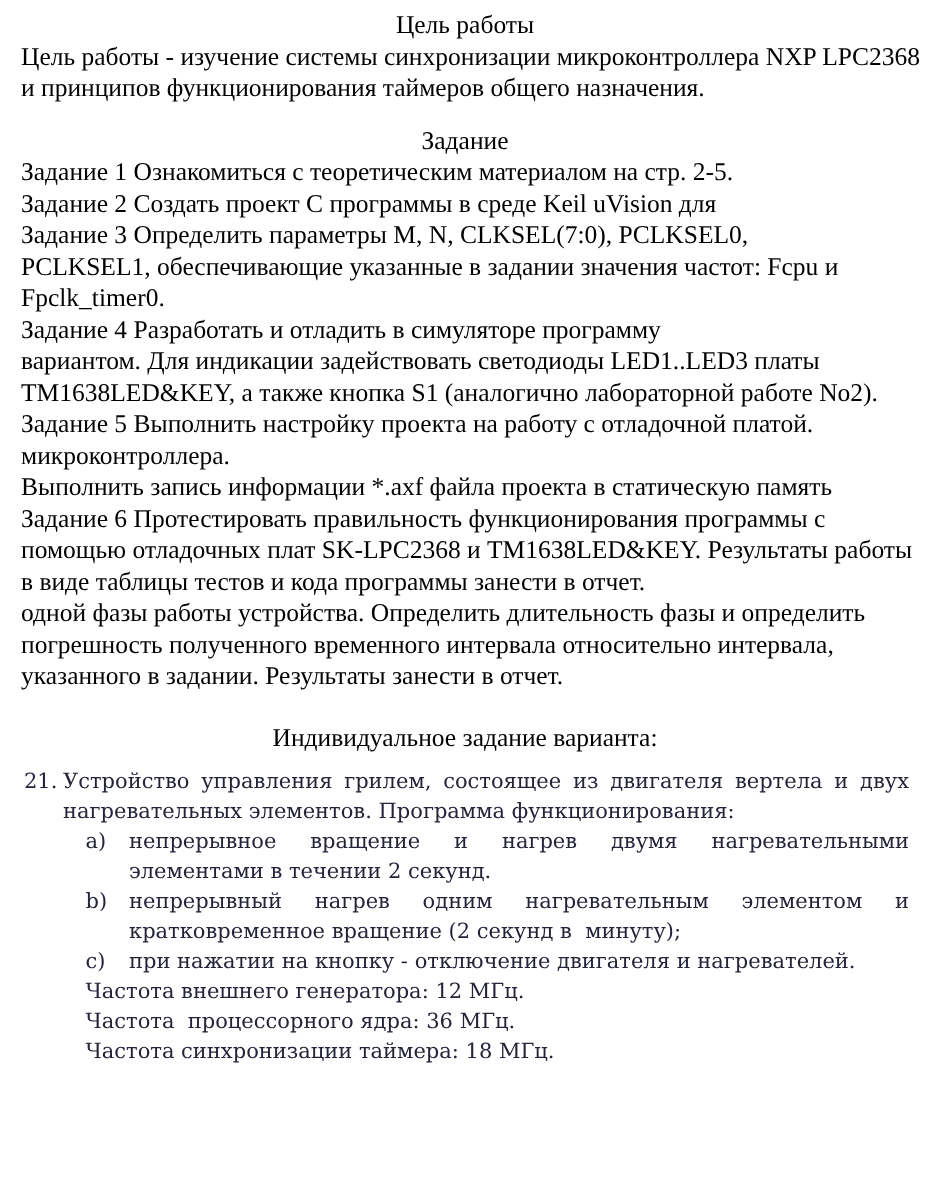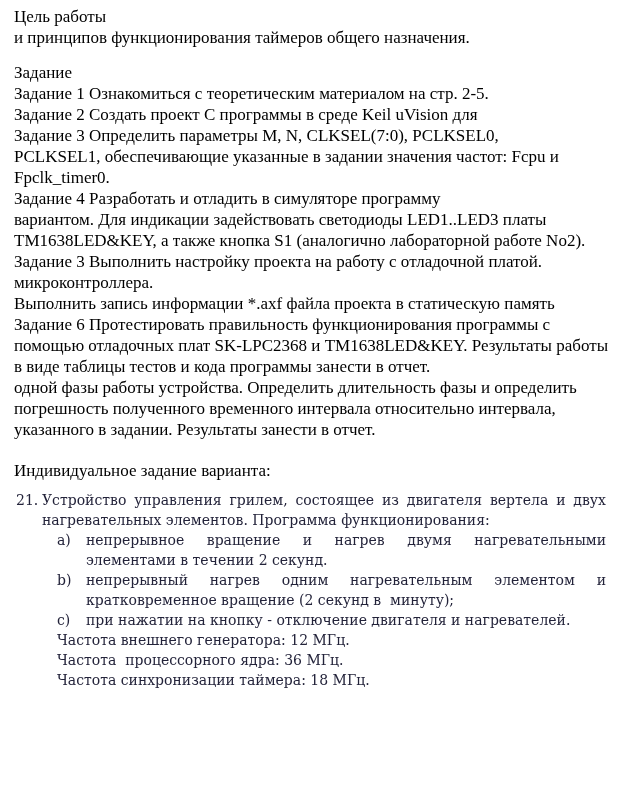--- a/index.html
+++ b/index.html
@@ -9,21 +9,21 @@
     width: 632px;
     height: 787px;
     background: #ffffff;
     padding: 6px 26px 0 14px;
     font-family: "Liberation Serif", serif;
     font-size: 17px;
     line-height: 21px;
     color: #000000;
     overflow: hidden;
   }
-  .tline { white-space: pre; }
+  .tline { white-space: pre; text-align: center; }
   .top-lines .line { white-space: pre; }
   section.tasks-section   { margin-top: 14px; }
   section.variant-section { margin-top: 20px; }
   
   .vitem {
     display: flex;
     margin-top: 9px;
     margin-left: 2px;
     font-family: "DejaVu Serif", serif;
     font-size: 14px;
@@ -44,36 +44,37 @@
   }
 </style>
 </head>
 <body>
 
 <div class="page">
 
   <section class="goal-section">
     <div class="tline">Цель работы</div>
     <div class="top-lines">
+        <div class="line">Цель работы - изучение системы синхронизации микроконтроллера NXP LPC2368</div>
         <div class="line">и принципов функционирования таймеров общего назначения.</div>
       </div>
   </section>
 
   <section class="tasks-section">
     <div class="tline">Задание</div>
     <div class="top-lines">
         <div class="line">Задание 1 Ознакомиться с теоретическим материалом на стр. 2-5.</div>
         <div class="line">Задание 2 Создать проект C программы в среде Keil uVision для</div>
         <div class="line">Задание 3 Определить параметры M, N, CLKSEL(7:0), PCLKSEL0,</div>
         <div class="line">PCLKSEL1, обеспечивающие указанные в задании значения частот: Fcpu и</div>
         <div class="line">Fpclk_timer0.</div>
         <div class="line">Задание 4 Разработать и отладить в симуляторе программу</div>
         <div class="line">вариантом. Для индикации задействовать светодиоды LED1..LED3 платы</div>
         <div class="line">TM1638LED&amp;KEY, а также кнопка S1 (аналогично лабораторной работе No2).</div>
-        <div class="line">Задание 3 Выполнить настройку проекта на работу с отладочной платой.</div>
+        <div class="line">Задание 5 Выполнить настройку проекта на работу с отладочной платой.</div>
         <div class="line">микроконтроллера.</div>
         <div class="line">Выполнить запись информации *.axf файла проекта в статическую память</div>
         <div class="line">Задание 6 Протестировать правильность функционирования программы с</div>
         <div class="line">помощью отладочных плат SK-LPC2368 и TM1638LED&amp;KEY. Результаты работы</div>
         <div class="line">в виде таблицы тестов и кода программы занести в отчет.</div>
         <div class="line">одной фазы работы устройства. Определить длительность фазы и определить</div>
         <div class="line">погрешность полученного временного интервала относительно интервала,</div>
         <div class="line">указанного в задании. Результаты занести в отчет.</div>
       </div>
   </section>

